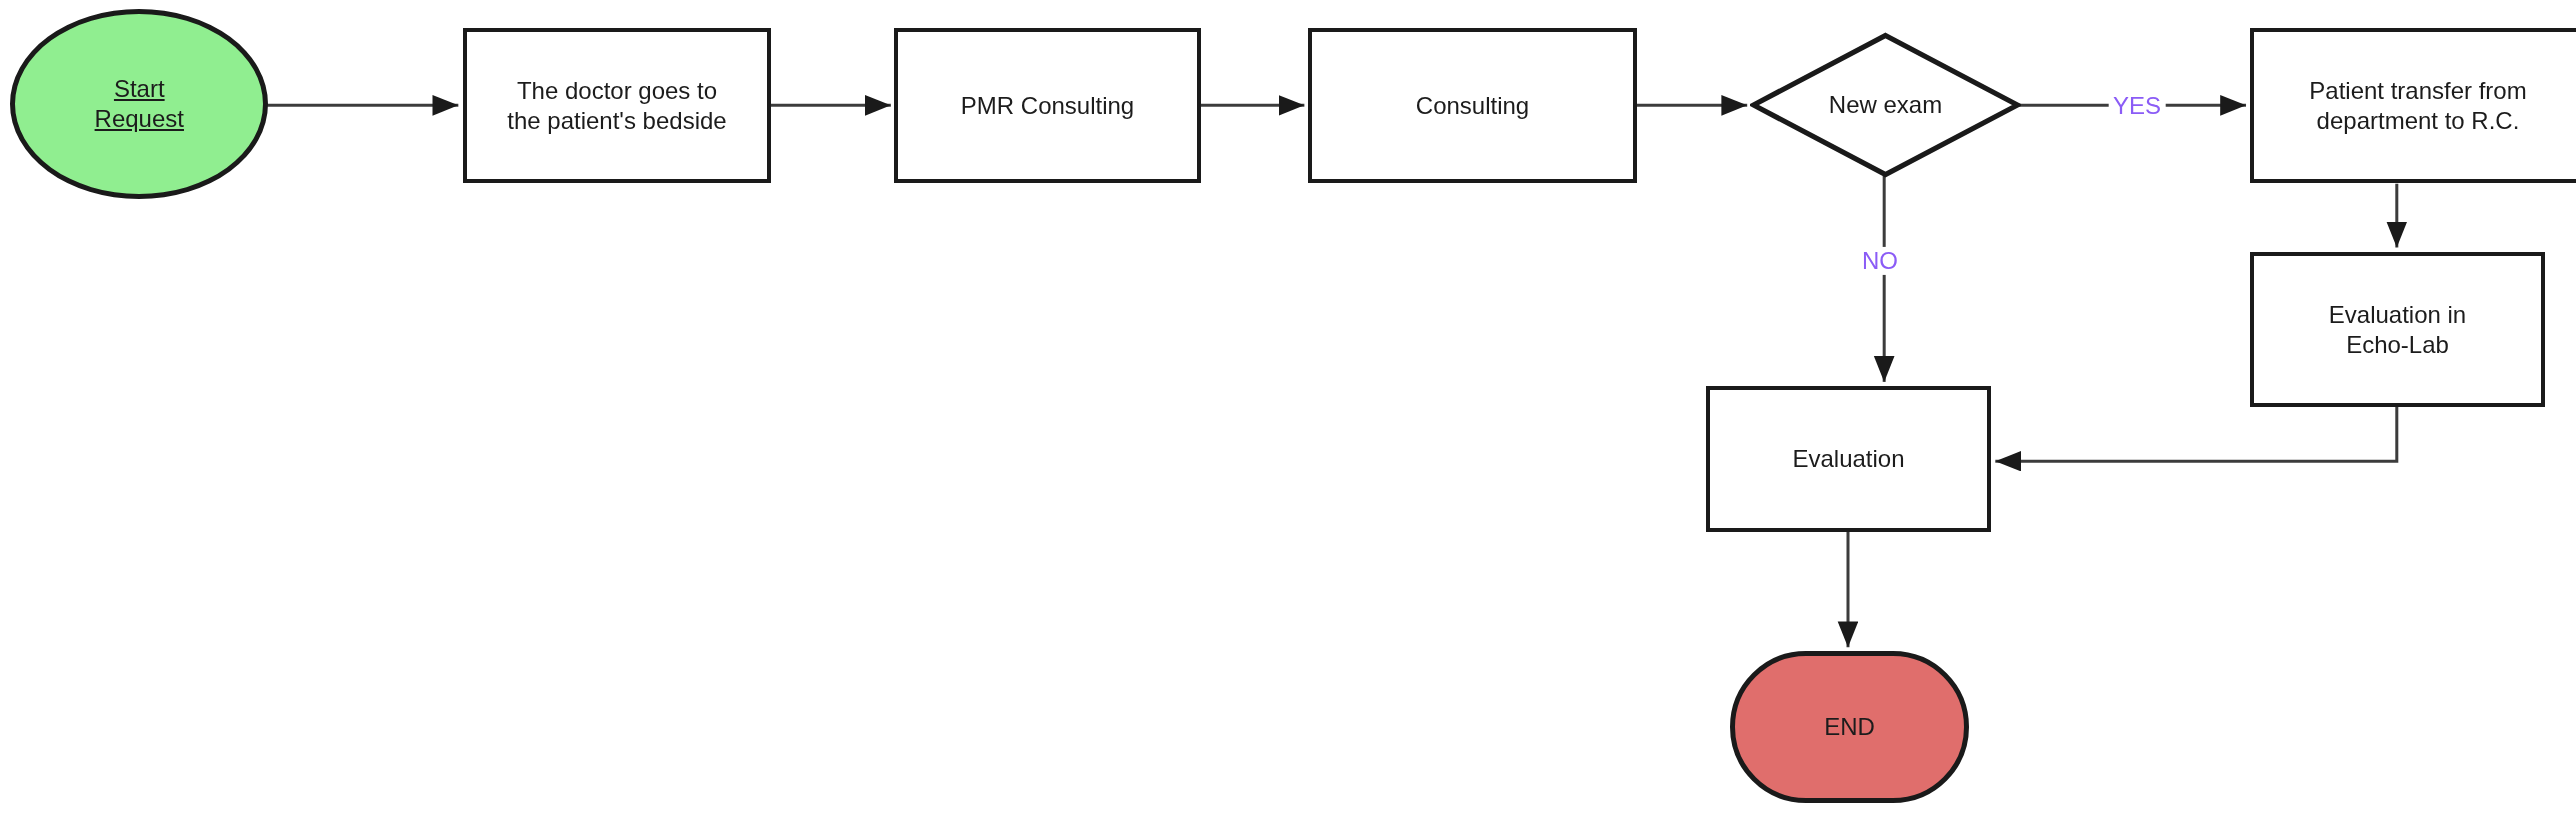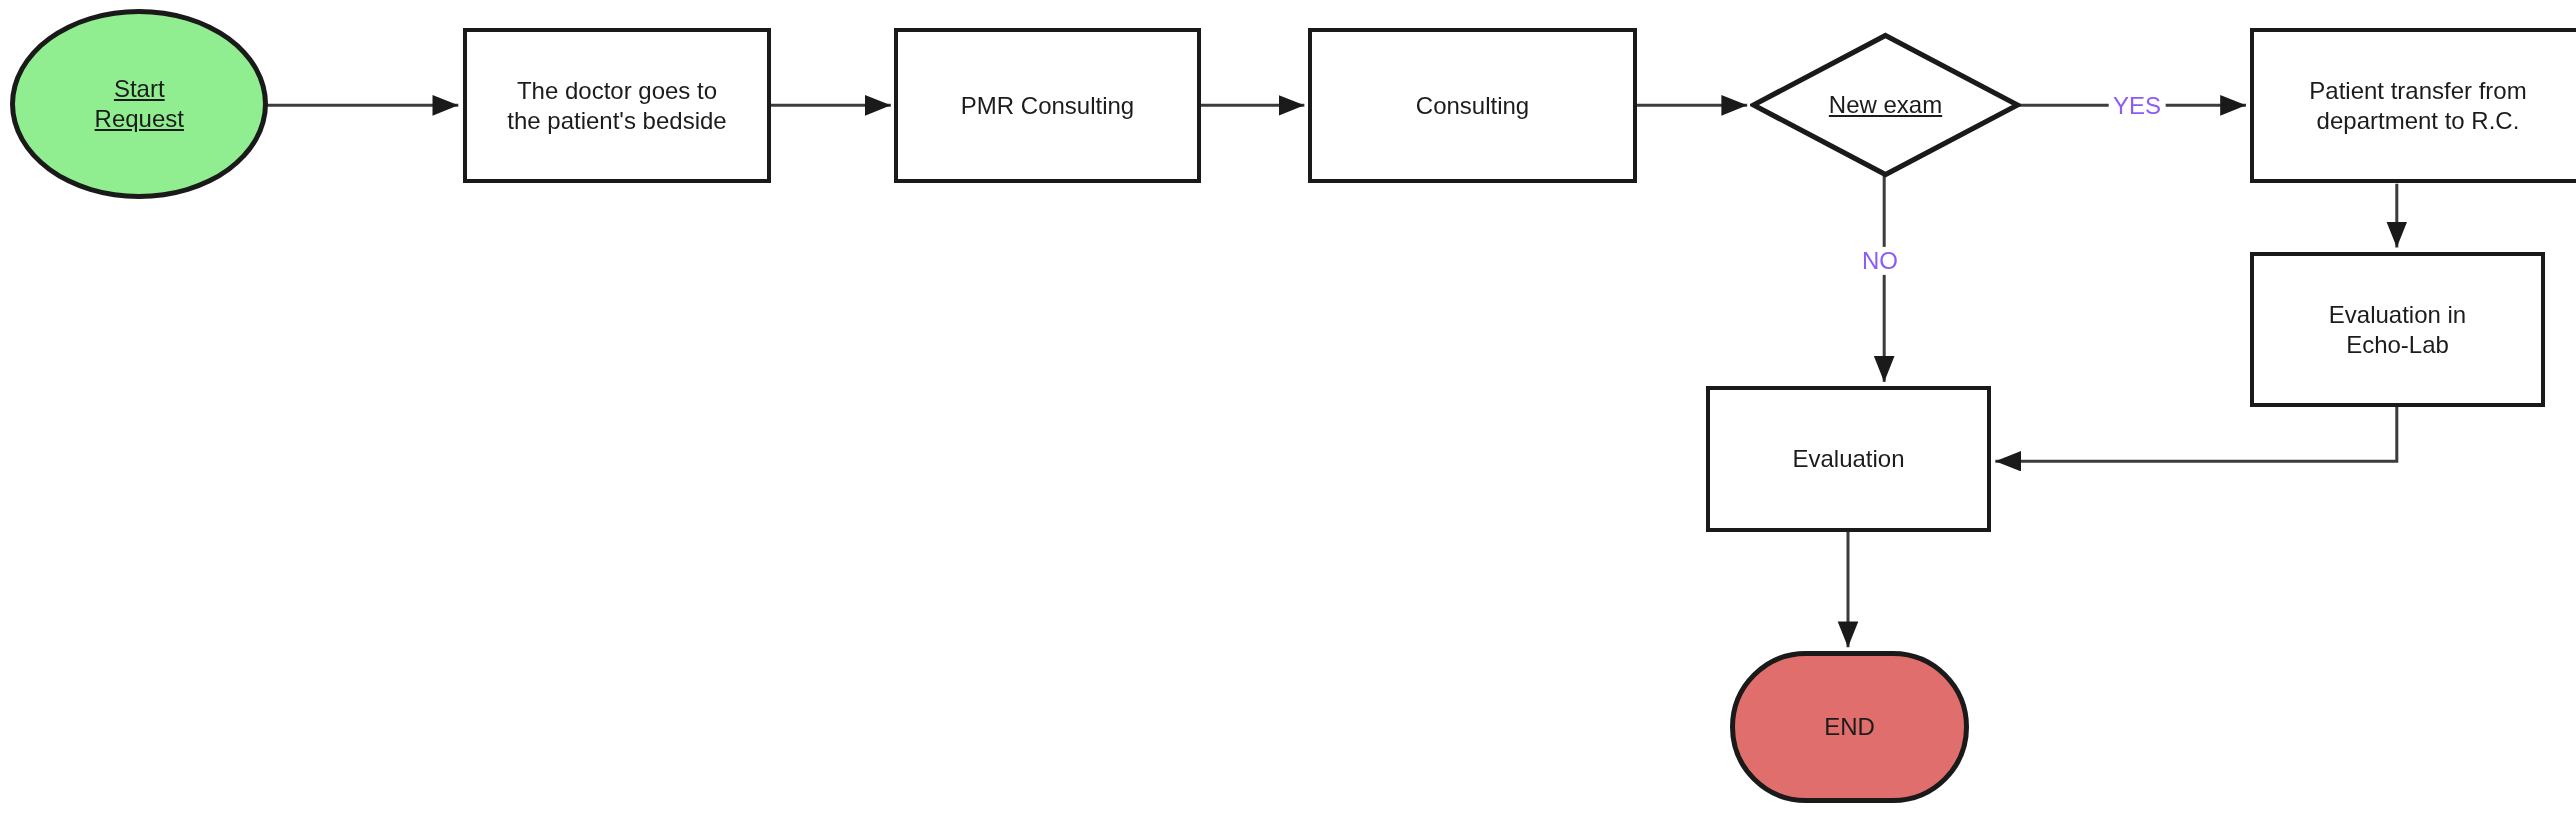--- a/index.html
+++ b/index.html
@@ -60,21 +60,20 @@
   .decision svg {
     position: absolute;
     left: 0;
     top: 0;
     width: 100%;
     height: 100%;
   }
   .decision .label {
     position: relative;
     z-index: 1;
-    text-decoration: underline;
   }
   .edge-label {
     position: absolute;
     transform: translate(-50%, -50%);
     background: #ffffff;
     padding: 0.9px 4.3px;
     font-size: 24px;
     line-height: 1.1;
     color: #8b5cf6;
     z-index: 2;

